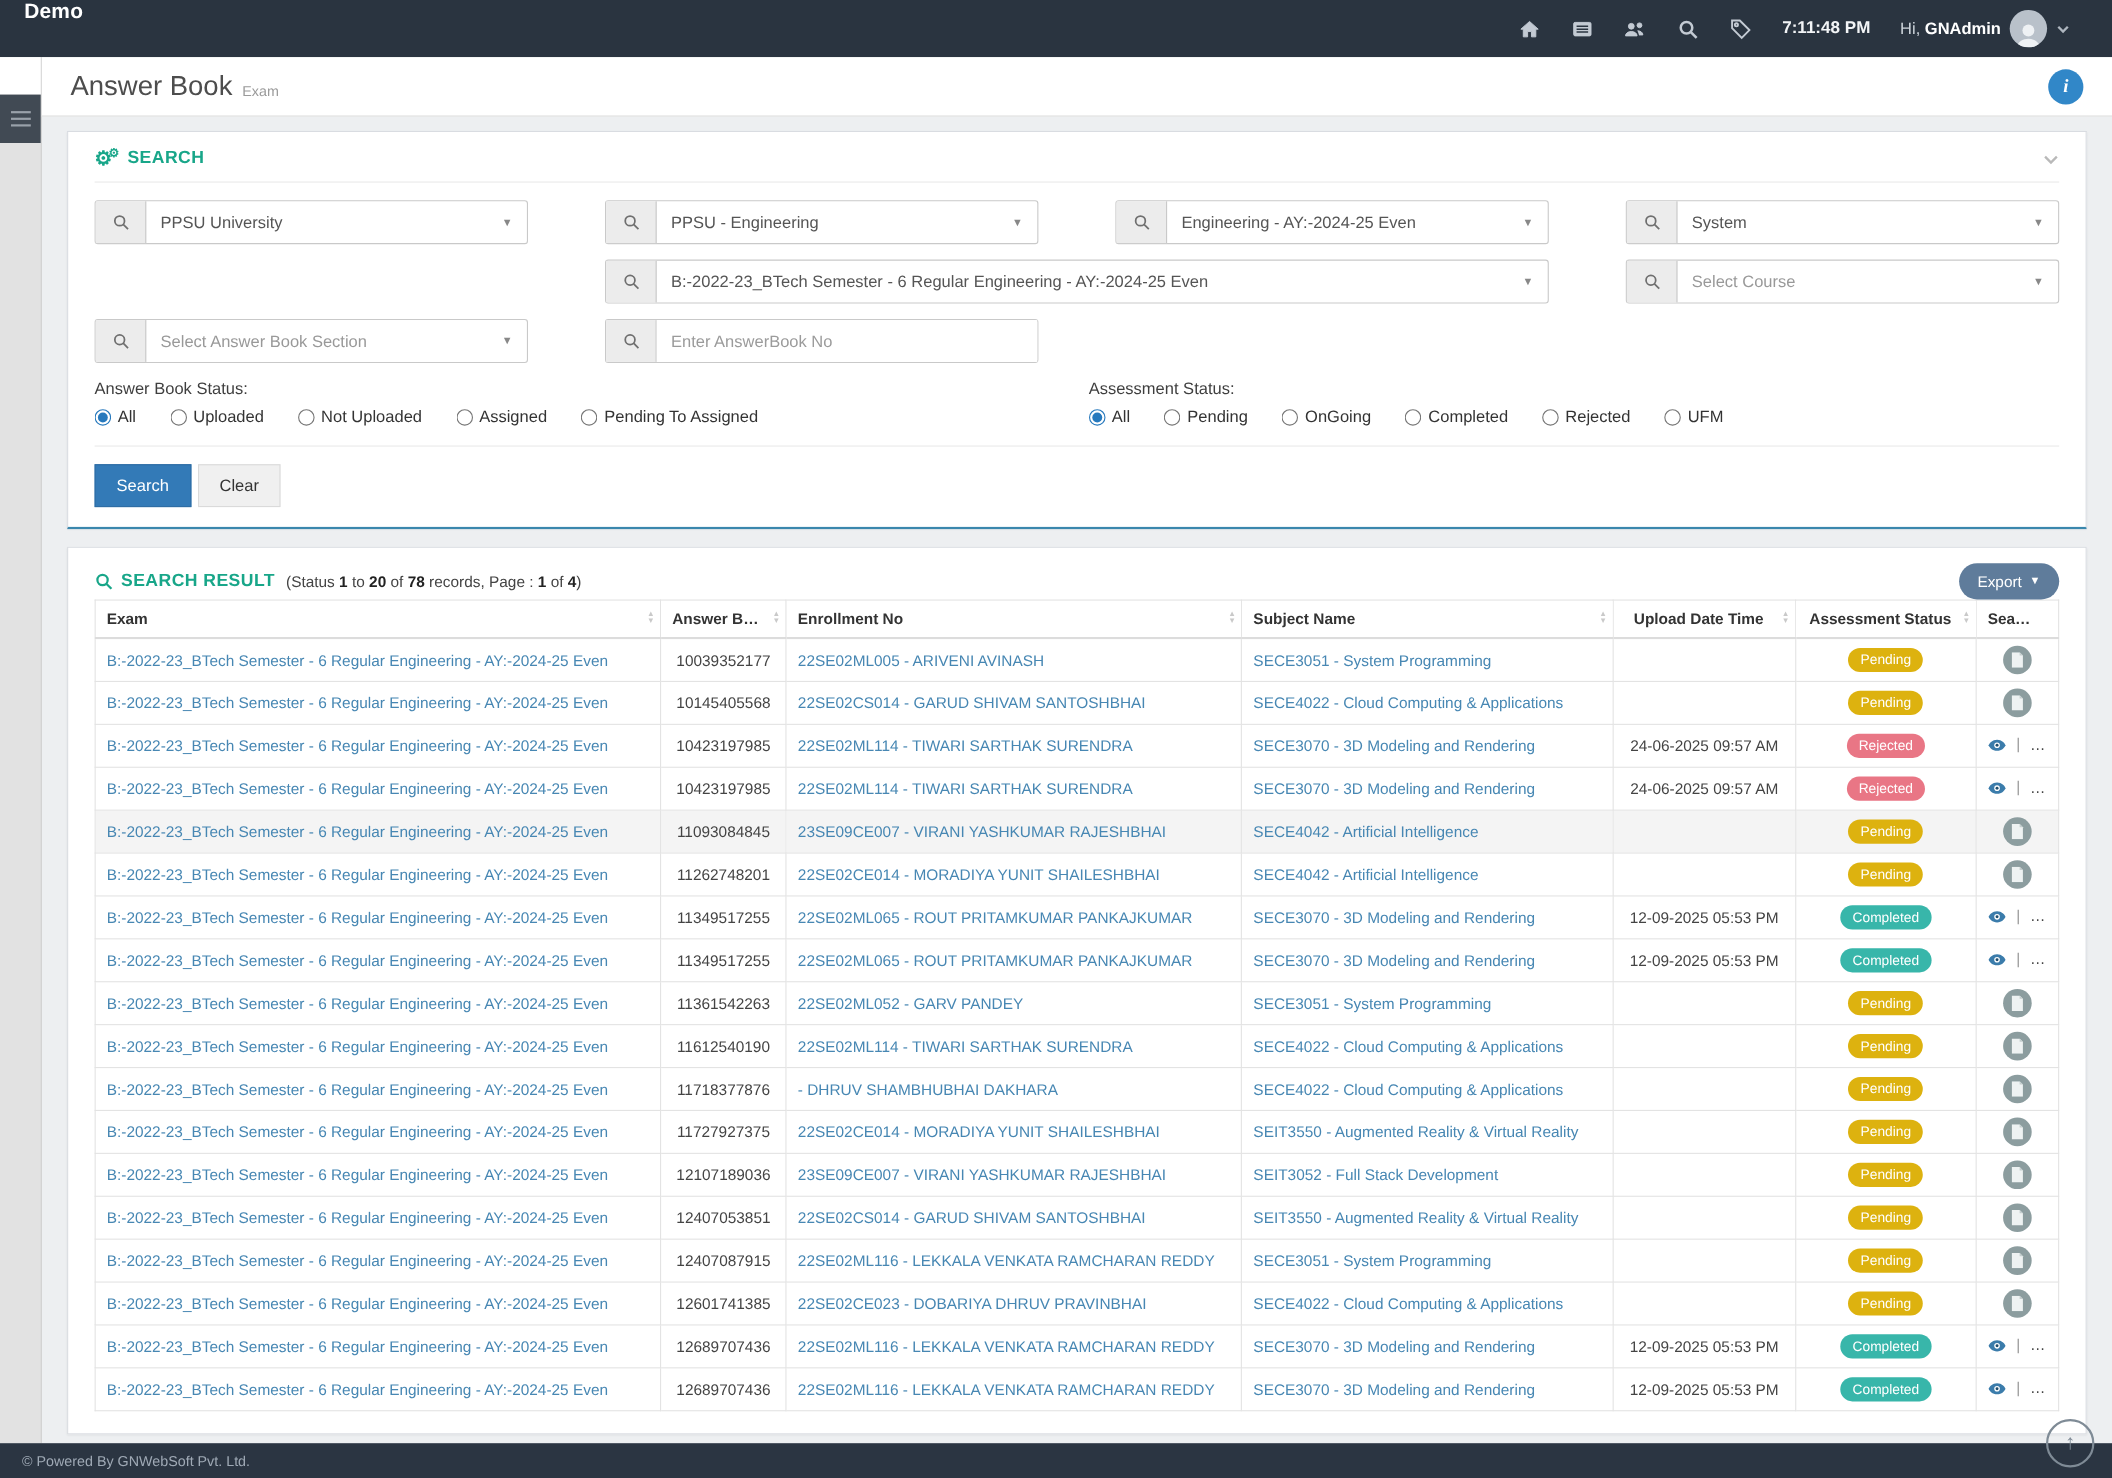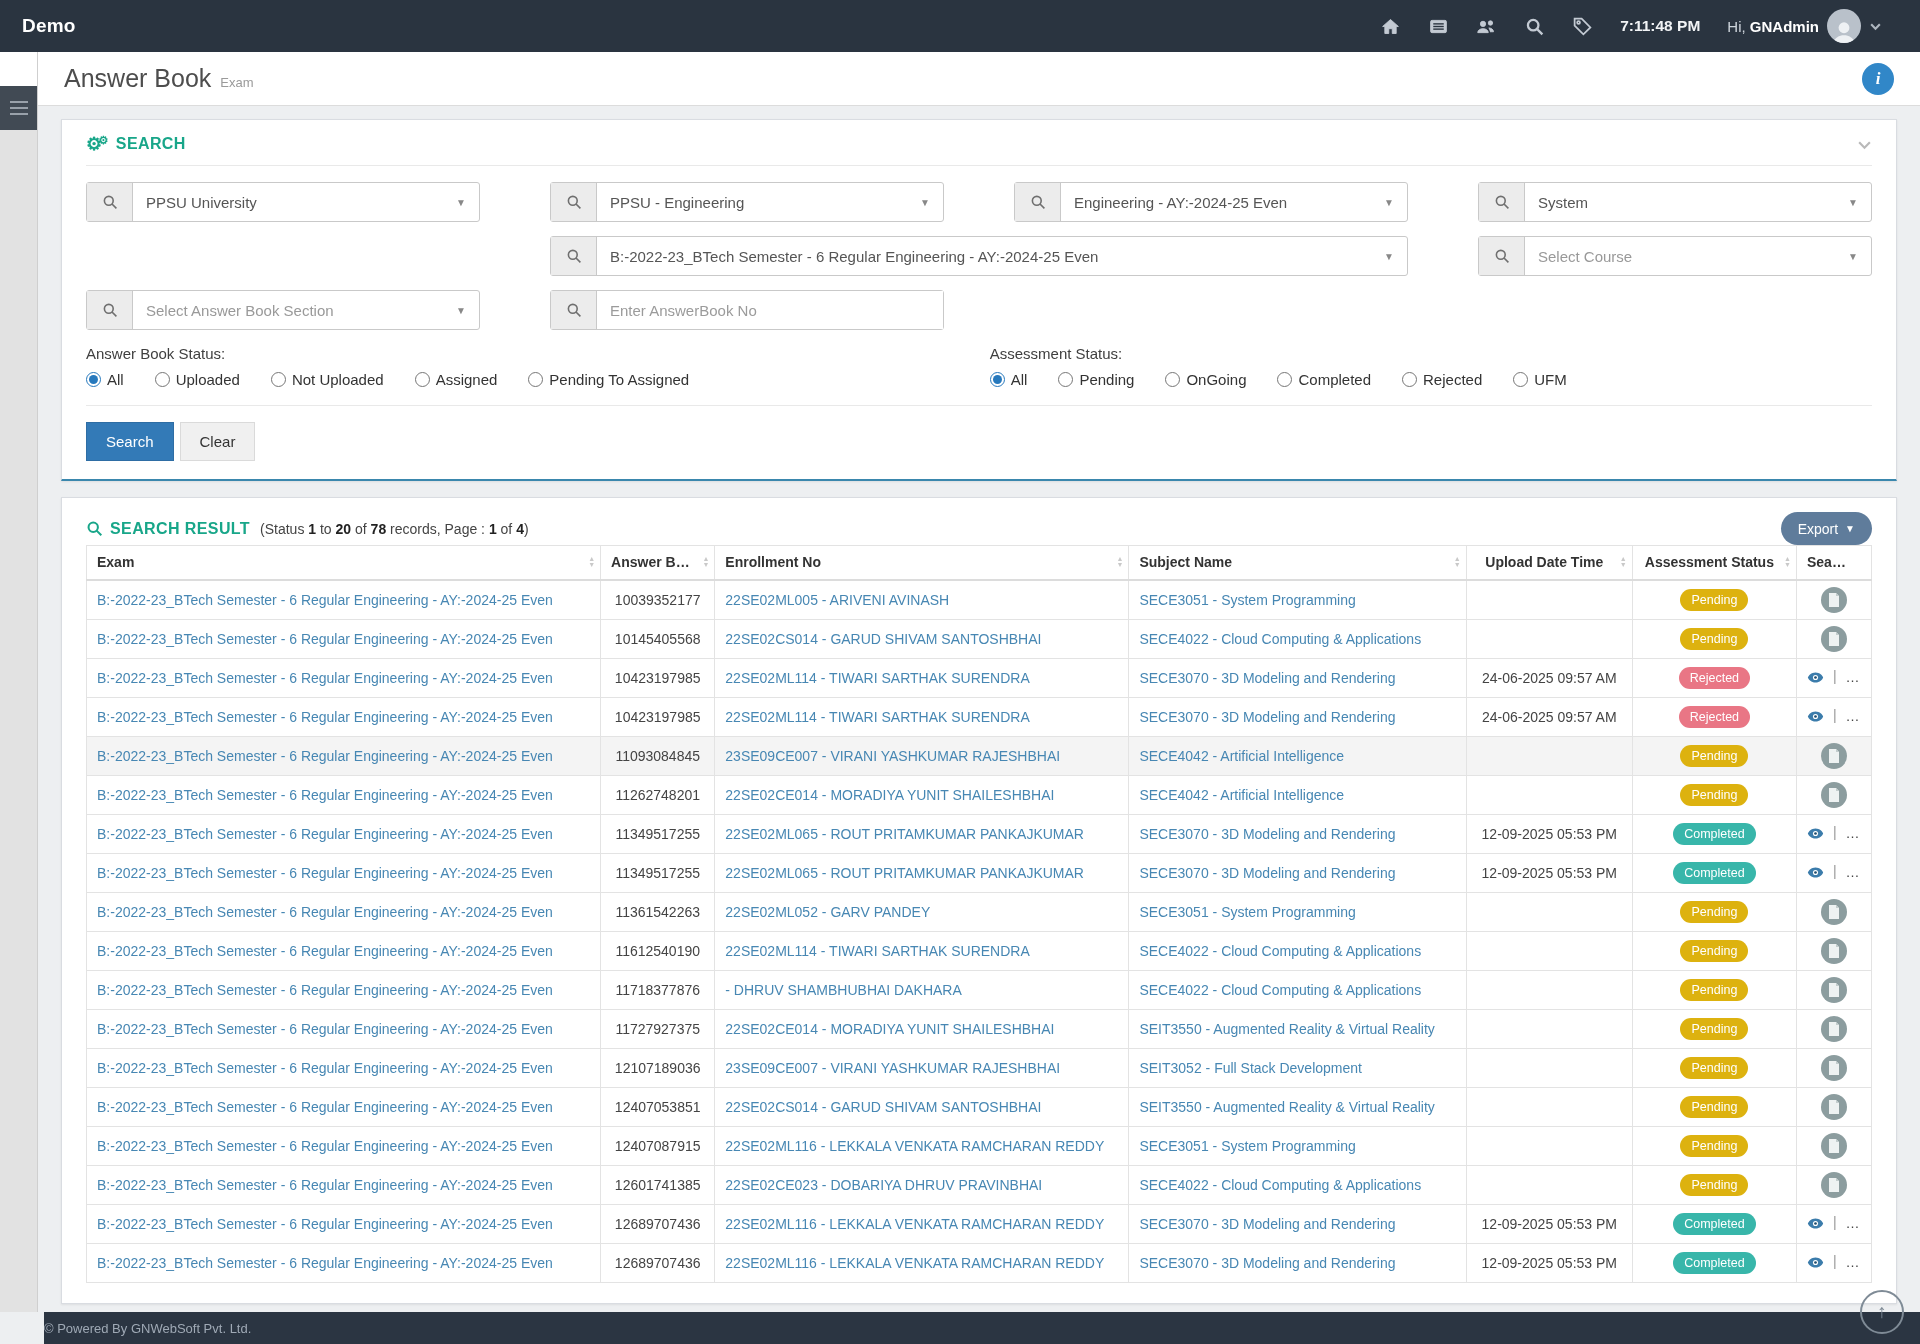--- a/index.html
+++ b/index.html
@@ -1,20 +1,20 @@
 <!DOCTYPE html>
 <html><head>
 <meta charset="utf-8">
 <style>
   * { box-sizing: border-box; margin:0; padding:0; }
   html,body { width:1920px; height:1344px; }
   body { font-family:"Liberation Sans", sans-serif; background:#edeff1; display:flex; flex-direction:column; overflow:hidden; }
 
   
-  .navbar { height:52px; background:#2a3440; display:flex; align-items:center; flex:none; color:#fff; }
+  .navbar { height:52px; background:#2a3440; display:flex; flex:none; color:#fff; }
   .brand { font-size:19px; font-weight:bold; padding-left:22px; letter-spacing:.2px; }
   .nav-spacer { flex:1; }
   .nav-right { display:flex; align-items:center; gap:27px; padding-right:38px; }
   .nav-ic { width:21px; height:21px; fill:#c3cad3; stroke:#c3cad3; cursor:pointer; }
   .nav-time { font-weight:bold; font-size:15.5px; color:#f2f4f6; }
   .nav-user { font-size:15px; color:#cdd4db; cursor:pointer; display:flex; align-items:center; gap:8px;}
   .nav-user b { color:#fff; }
   .avatar { width:34px; height:34px; border-radius:50%; background:#b9c1ca; display:flex; align-items:flex-end; justify-content:center; overflow:hidden; }
   .chev-down { width:13px; height:13px; stroke:#aeb6bf; fill:none; stroke-width:2; }
 
@@ -85,21 +85,21 @@
   .sort { position:absolute; right:5px; top:50%; transform:translateY(-50%); color:#c9c9c9; font-size:7px; line-height:6px; display:flex; flex-direction:column; }
   td { height:32px; color:#444; }
   td a { color:#4787b3; text-decoration:none; cursor:pointer; }
   tbody tr:nth-child(5) { background:#f4f4f4; }
   .badge { display:inline-block; min-width:66px; padding:4px 11px; border-radius:12px; color:#fff; font-size:12.5px; text-align:center; }
   .eye-ic { width:17px; height:13px; vertical-align:middle; cursor:pointer; }
   .sep { color:#999; margin:0 5px; }
   .doc-circle { display:inline-flex; width:26px; height:26px; border-radius:50%; background:#8c9d9f; align-items:center; justify-content:center; vertical-align:middle; cursor:pointer; }
 
   
-  .footer { height:32px; background:#2b3542; color:#9fa9b5; font-size:13px; display:flex; align-items:center; flex:none;margin-left:44px; }
+  .footer { height:32px; background:#2b3542; color:#9fa9b5; font-size:13px; display:flex; align-items:center; padding-left:20px; flex:none; }
   .scroll-top { position:fixed; right:16px; bottom:10px; width:44px; height:44px; border-radius:50%; border:2px solid #7f8b96; background:transparent; color:#7f8b96; font-size:19px; display:flex; align-items:center; justify-content:center; cursor:pointer; }
 </style>
 </head>
 <body>
 
 <header class="navbar">
   <div class="brand">Demo</div>
   <div class="nav-spacer"></div>
   <div class="nav-right">
     <svg class="nav-ic" viewBox="0 0 24 24">

